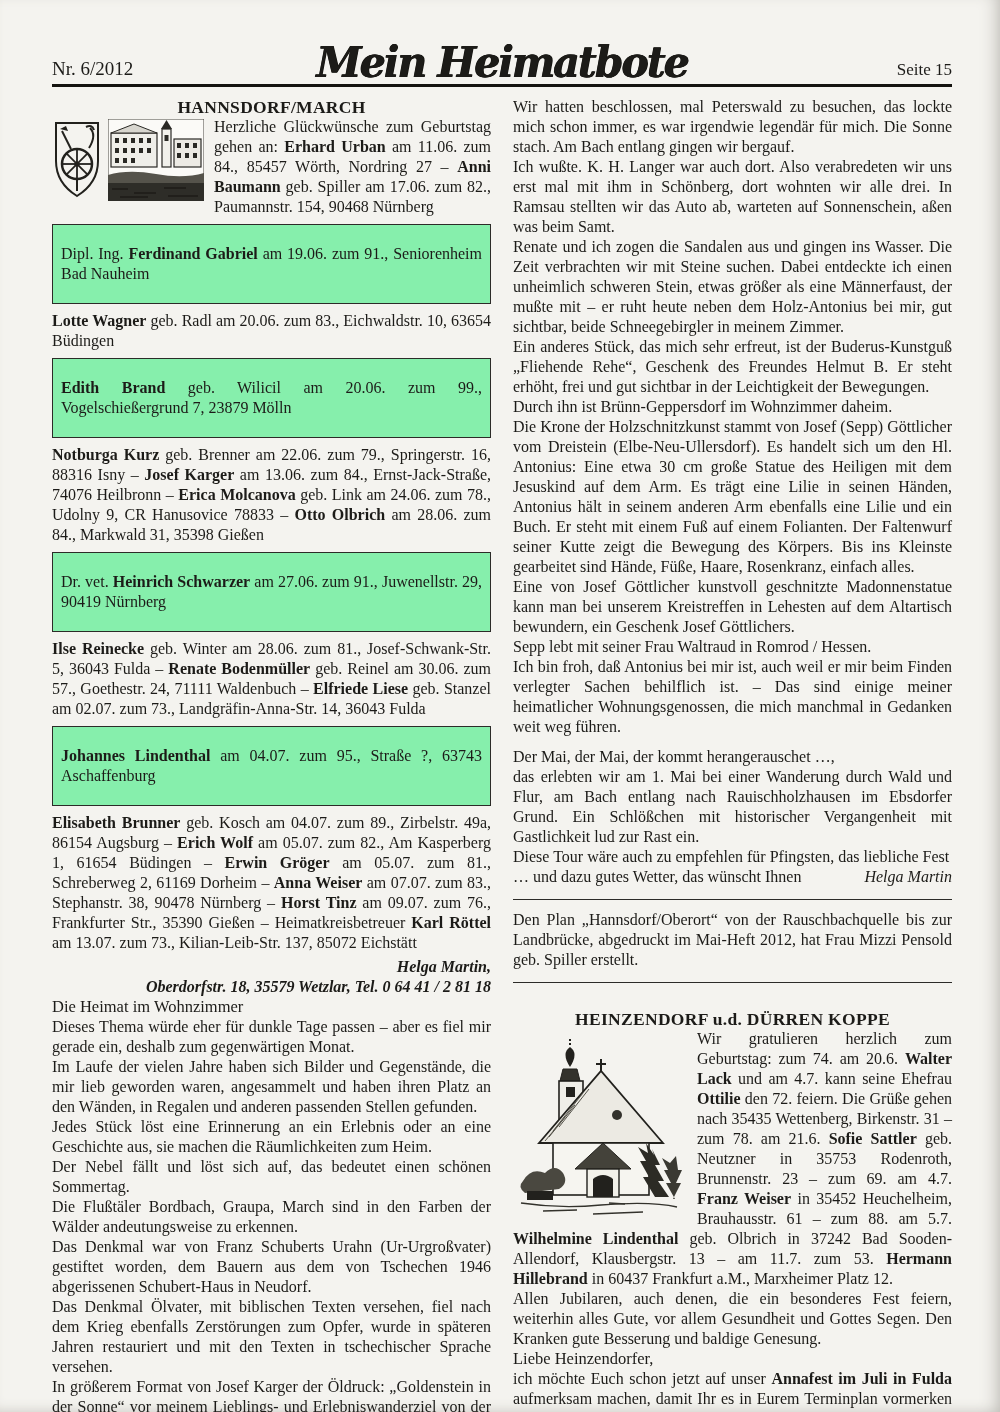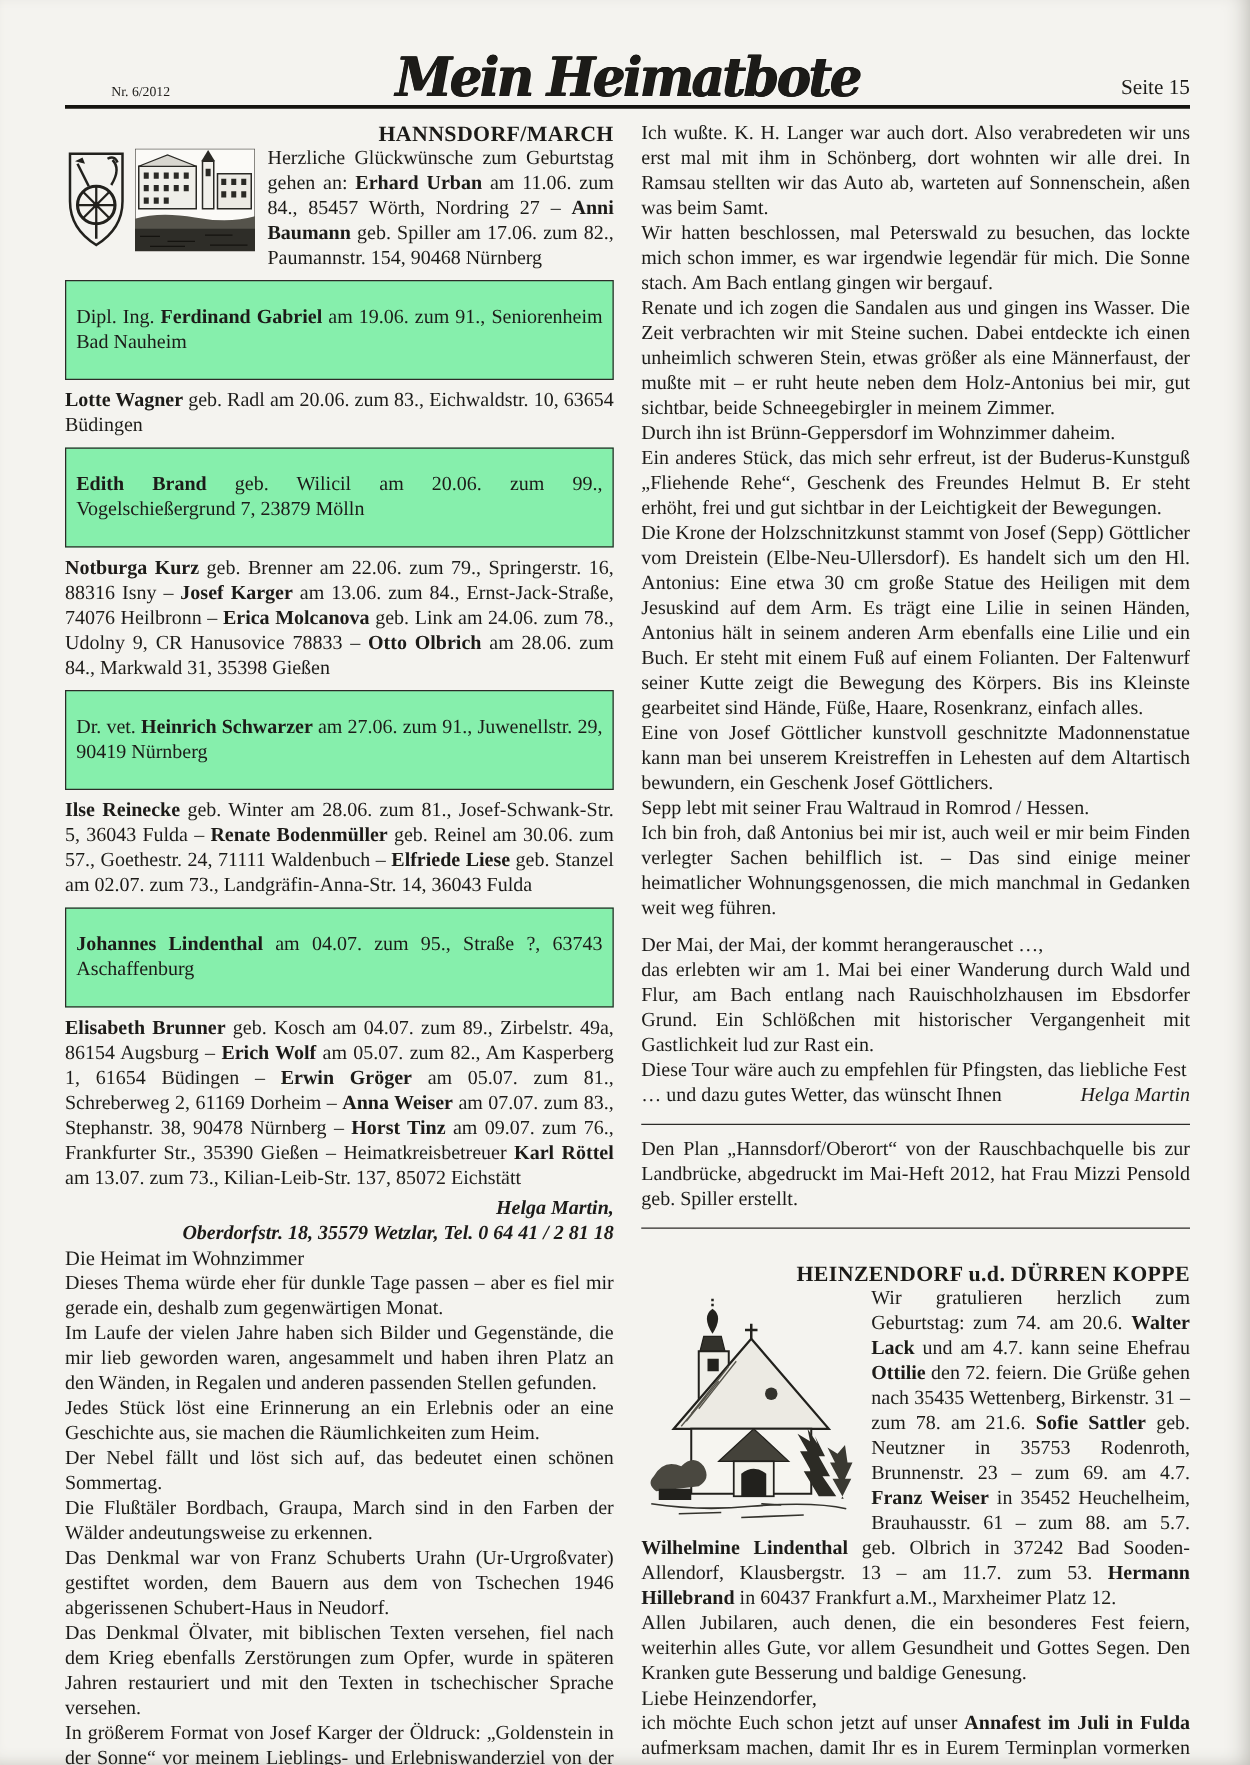--- a/index.html
+++ b/index.html
@@ -14,37 +14,37 @@
     background:#f4f3ef;
     box-shadow:inset -14px 0 18px -12px #b9b7b1, inset 0 -10px 14px -10px #cfcdc7;
   }
   .inner{padding:14px 48px 0 52px;}
   
   .page-header{
     display:grid;grid-template-columns:1fr auto 1fr;align-items:end;
     border-bottom:3px solid #14130f;
     padding-bottom:2px;height:68px;
   }
-  .issue-no{font-size:11px;justify-self:start;padding-bottom:2px;margin-left:37px;}
+  .issue-no{font-size:19px;justify-self:start;padding-bottom:2px;}
   .page-no{font-size:17px;justify-self:end;padding-bottom:2px;}
   .masthead{
     font-family:"DejaVu Serif",serif;
     font-weight:bold;font-style:italic;
     font-size:41px;line-height:40px;letter-spacing:-2px;
     transform:scaleY(1.06);
     justify-self:center;
     text-shadow:0.6px 0 0 #14130f, -0.3px 0 0 #14130f;
     white-space:nowrap;
   }
   
   .cols{display:flex;gap:22px;margin-top:10px;}
   .col{width:440px;font-size:16px;line-height:20px;text-align:justify;}
   .col p{margin:0;}
   .section-title{
-    font-weight:bold;text-align:right;font-size:17.5px;
+    font-weight:bold;text-align:center;font-size:17.5px;
     margin:0 0 6px 0;letter-spacing:0.3px;
   }
   .imgs{float:left;display:flex;align-items:flex-start;gap:6px;margin:2px 10px 2px 0;}
   .entry{margin:5px 0;}
   .box{
     border:1.6px solid #2c2b28;background:#86efac;
     padding:19px 8px;margin:7px 0;
   }
   .sig{font-style:italic;text-align:right;margin-top:4px !important;font-weight:bold;}
   .subhead{font-weight:normal;text-align:left;font-size:16.5px;margin:12px 0 0 0;}
@@ -159,25 +159,25 @@
         <p>Der Nebel fällt und löst sich auf, das bedeutet einen schönen Sommertag.</p>
         <p>Die Flußtäler Bordbach, Graupa, March sind in den Farben der Wälder andeutungsweise zu erkennen.</p>
         <p>Das Denkmal war von Franz Schuberts Urahn (Ur-Urgroßvater) gestiftet worden, dem Bauern aus dem von Tschechen 1946 abgerissenen Schubert-Haus in Neudorf.</p>
         <p>Das Denkmal Ölvater, mit biblischen Texten versehen, fiel nach dem Krieg ebenfalls Zerstörungen zum Opfer, wurde in späteren Jahren restauriert und mit den Texten in tschechischer Sprache versehen.</p>
         <p>In größerem Format von Josef Karger der Öldruck: „Goldenstein in der Sonne“ vor meinem Lieblings- und Erlebniswanderziel von der Volksschulzeit bis in gegenwärtige Jahre, der Hochschar.</p>
 
       </div>
 
       <div class="col">
 
+        <p>Wir hatten beschlossen, mal Peterswald zu besuchen, das lockte mich schon immer, es war irgendwie legendär für mich. Die Sonne stach. Am Bach entlang gingen wir bergauf.</p>
         <p>Ich wußte. K. H. Langer war auch dort. Also verabredeten wir uns erst mal mit ihm in Schönberg, dort wohnten wir alle drei. In Ramsau stellten wir das Auto ab, warteten auf Sonnenschein, aßen was beim Samt.</p>
-        <p>Wir hatten beschlossen, mal Peterswald zu besuchen, das lockte mich schon immer, es war irgendwie legendär für mich. Die Sonne stach. Am Bach entlang gingen wir bergauf.</p>
         <p>Renate und ich zogen die Sandalen aus und gingen ins Wasser. Die Zeit verbrachten wir mit Steine suchen. Dabei entdeckte ich einen unheimlich schweren Stein, etwas größer als eine Männerfaust, der mußte mit – er ruht heute neben dem Holz-Antonius bei mir, gut sichtbar, beide Schneegebirgler in meinem Zimmer.</p>
+        <p>Ein anderes Stück, das mich sehr erfreut, ist der Buderus-Kunstguß „Fliehende Rehe“, Geschenk des Freundes Helmut B. Er steht erhöht, frei und gut sichtbar in der Leichtigkeit der Bewegungen.</p>
         <p>Durch ihn ist Brünn-Geppersdorf im Wohnzimmer daheim.</p>
-        <p>Ein anderes Stück, das mich sehr erfreut, ist der Buderus-Kunstguß „Fliehende Rehe“, Geschenk des Freundes Helmut B. Er steht erhöht, frei und gut sichtbar in der Leichtigkeit der Bewegungen.</p>
         <p>Die Krone der Holzschnitzkunst stammt von Josef (Sepp) Göttlicher vom Dreistein (Elbe-Neu-Ullersdorf). Es handelt sich um den Hl. Antonius: Eine etwa 30 cm große Statue des Heiligen mit dem Jesuskind auf dem Arm. Es trägt eine Lilie in seinen Händen, Antonius hält in seinem anderen Arm ebenfalls eine Lilie und ein Buch. Er steht mit einem Fuß auf einem Folianten. Der Faltenwurf seiner Kutte zeigt die Bewegung des Körpers. Bis ins Kleinste gearbeitet sind Hände, Füße, Haare, Rosenkranz, einfach alles.</p>
         <p>Eine von Josef Göttlicher kunstvoll geschnitzte Madonnenstatue kann man bei unserem Kreistreffen in Lehesten auf dem Altartisch bewundern, ein Geschenk Josef Göttlichers.</p>
         <p>Sepp lebt mit seiner Frau Waltraud in Romrod / Hessen.</p>
         <p>Ich bin froh, daß Antonius bei mir ist, auch weil er mir beim Finden verlegter Sachen behilflich ist. – Das sind einige meiner heimatlicher Wohnungsgenossen, die mich manchmal in Gedanken weit weg führen.</p>
 
         <p class="gap">Der Mai, der Mai, der kommt herangerauschet …,</p>
         <p>das erlebten wir am 1. Mai bei einer Wanderung durch Wald und Flur, am Bach entlang nach Rauischholzhausen im Ebsdorfer Grund. Ein Schlößchen mit historischer Vergangenheit mit Gastlichkeit lud zur Rast ein.</p>
         <p>Diese Tour wäre auch zu empfehlen für Pfingsten, das liebliche Fest</p>
         <div class="tour-end">
           <span>… und dazu gutes Wetter, das wünscht Ihnen</span>

